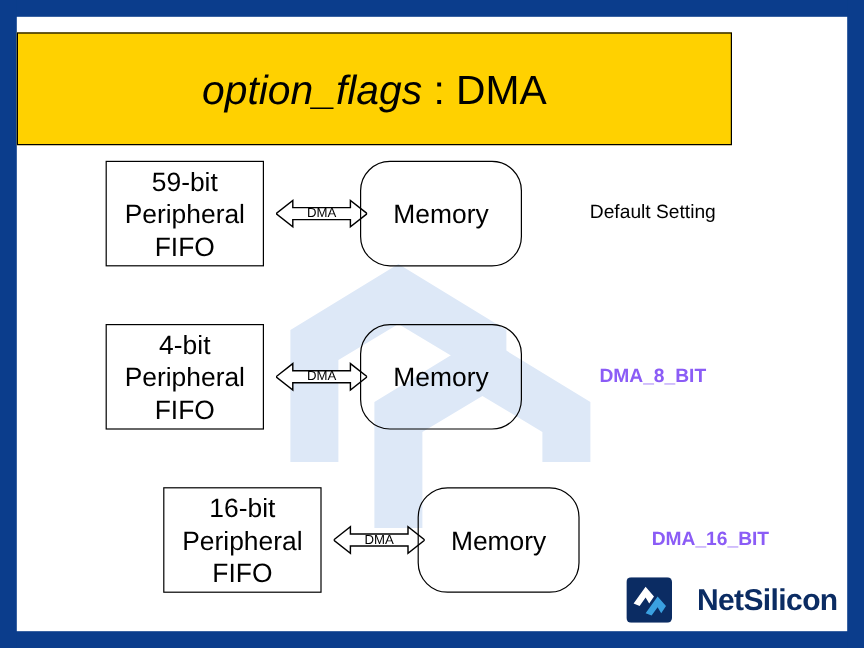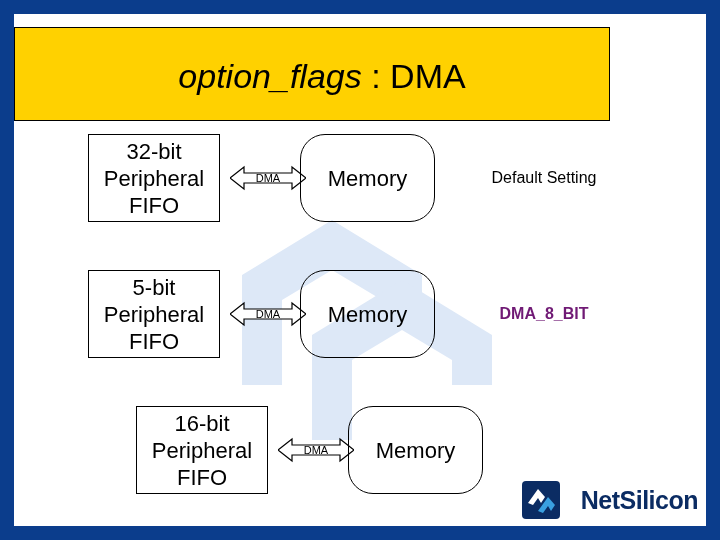--- a/index.html
+++ b/index.html
@@ -60,21 +60,20 @@
     width: 596px;
     height: 92px;
     display: flex;
     flex-direction: column;
     align-items: center;
     justify-content: center;
     color: #000000;
     font-size: 34px;
     line-height: 42px;
     font-family: "Liberation Sans", sans-serif;
-    padding-left: 10px;
   }
   .title-text .em {
     font-style: italic;
   }
 
   
   .watermark {
     position: absolute;
     left: 232px;
     top: 215px;
@@ -155,21 +154,21 @@
     width: 240px;
     height: 88px;
     display: flex;
     align-items: center;
     justify-content: center;
     text-align: center;
     font-size: 16px;
     font-family: "Liberation Sans", sans-serif;
   }
   .note-default { color: #000000; }
-  .note-blue { color: #701a75; font-weight: bold; }
+  .note-blue { color: #8b5cf6; font-weight: bold; }
 
   
   .logo {
     position: absolute;
     right: 22px;
     bottom: 20px;
     height: 40px;
     display: flex;
     align-items: center;
     gap: 6px;
@@ -204,39 +203,39 @@
 
   <div class="title-band"></div>
   <div class="title-text">
     <div>
       <span class="em">option_flags</span><span> : DMA</span>
     </div>
   </div>
 
   <div class="row row-1">
     <div class="box box-src">
-      <span>32-bit</span>
+      <span>59-bit</span>
       <span>Peripheral</span>
       <span>FIFO</span>
     </div>
     <div class="arrow">
       <svg width="76" height="28" viewBox="0 0 76 28" xmlns="http://www.w3.org/2000/svg">
         <polygon points="0,14 14,3 14,9 62,9 62,3 76,14 62,25 62,19 14,19 14,25" fill="#ffffff" stroke="#000000" stroke-width="1.2"></polygon>
       </svg>
       <div class="arrow-label">DMA</div>
     </div>
     <div class="box box-dst">
       <span>Memory</span>
     </div>
     <div class="note note-default">Default Setting</div>
   </div>
 
   <div class="row row-2">
     <div class="box box-src">
-      <span>5-bit</span>
+      <span>4-bit</span>
       <span>Peripheral</span>
       <span>FIFO</span>
     </div>
     <div class="arrow">
       <svg width="76" height="28" viewBox="0 0 76 28" xmlns="http://www.w3.org/2000/svg">
         <polygon points="0,14 14,3 14,9 62,9 62,3 76,14 62,25 62,19 14,19 14,25" fill="#ffffff" stroke="#000000" stroke-width="1.2"></polygon>
       </svg>
       <div class="arrow-label">DMA</div>
     </div>
     <div class="box box-dst">
@@ -253,20 +252,21 @@
     </div>
     <div class="arrow">
       <svg width="76" height="28" viewBox="0 0 76 28" xmlns="http://www.w3.org/2000/svg">
         <polygon points="0,14 14,3 14,9 62,9 62,3 76,14 62,25 62,19 14,19 14,25" fill="#ffffff" stroke="#000000" stroke-width="1.2"></polygon>
       </svg>
       <div class="arrow-label">DMA</div>
     </div>
     <div class="box box-dst">
       <span>Memory</span>
     </div>
+    <div class="note note-blue">DMA_16_BIT</div>
   </div>
 
   <div class="logo">
     <svg class="logo-mark" viewBox="0 0 38 38" xmlns="http://www.w3.org/2000/svg">
       <rect x="0" y="0" width="38" height="38" rx="4" fill="#0b2c63"></rect>
       <path d="M6,22 L16,8 L23,16 L19,22 L16,17 L11,24 Z" fill="#ffffff"></path>
       <path d="M16,30 L26,16 L33,24 L29,30 L26,25 L21,32 Z" fill="#3aa0e0"></path>
     </svg>
     <div class="logo-text">
       <span class="net">Net</span><span>Silicon</span>

